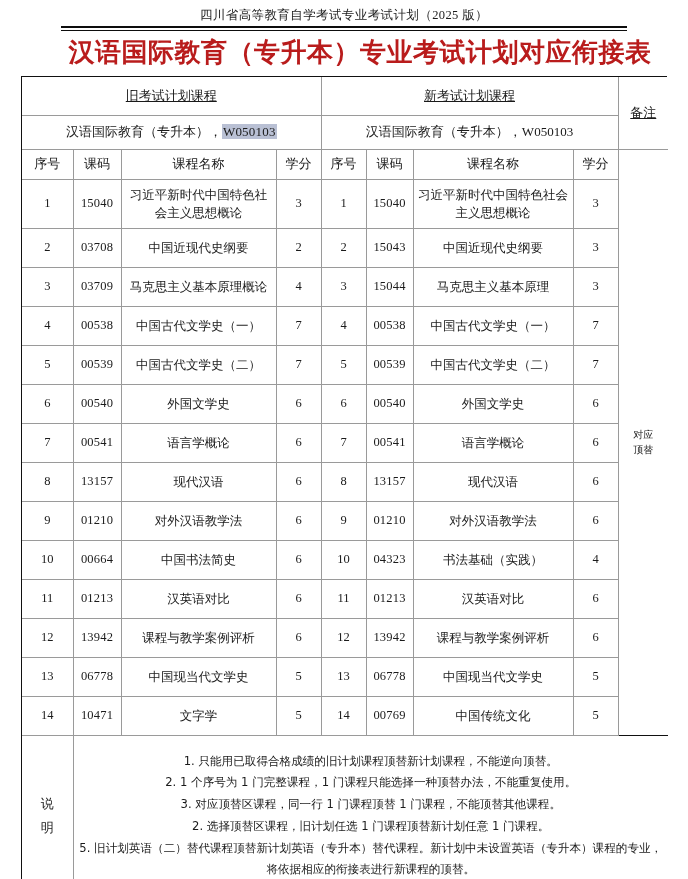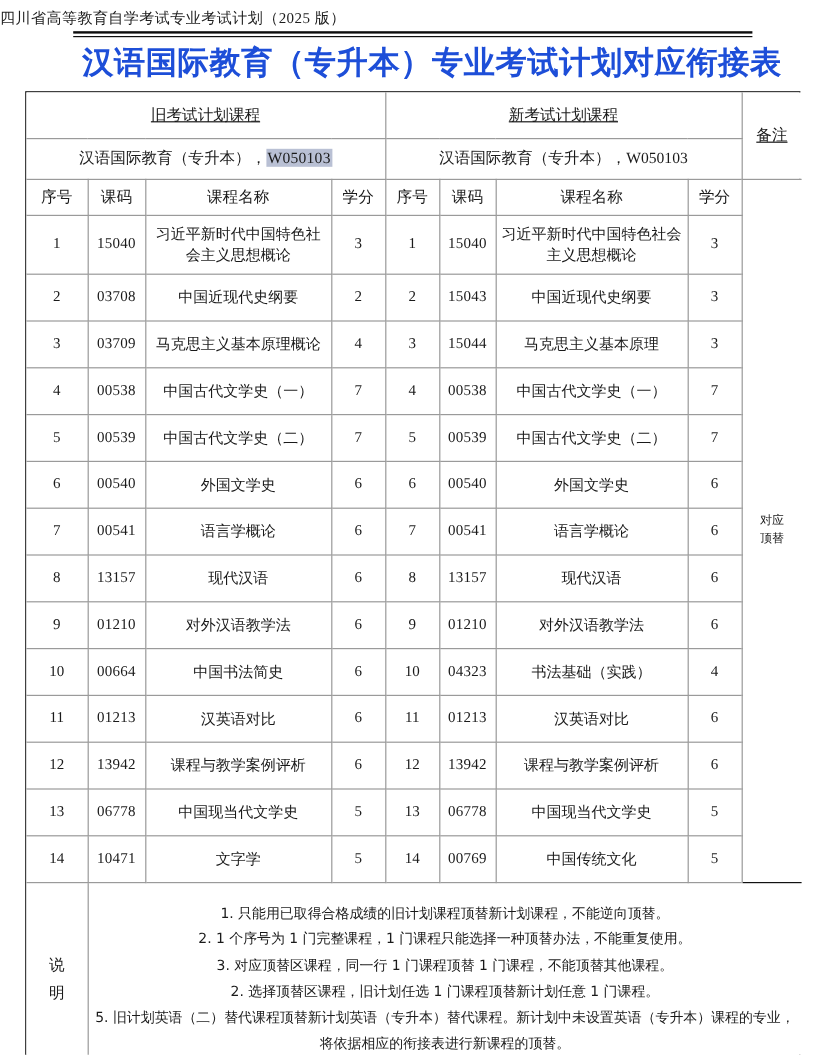--- a/index.html
+++ b/index.html
@@ -11,21 +11,21 @@
     width: 688px;
     height: 879px;
     font-family: "Liberation Serif", "DejaVu Serif", serif;
     color: #1a1a1a;
     overflow: hidden;
     position: relative;
   }
 
   
   .doc-header {
-    text-align: left;
+    text-align: center;
     font-size: 12.5px;
     letter-spacing: 0.4px;
     color: #1d1d1d;
     padding-top: 7px;
     height: 17px;
     line-height: 17px;
   }
   .header-rule {
     margin: 2px 61px 0 61px;
     border-top: 2.2px solid #0d0d0d;
@@ -36,21 +36,21 @@
 
   
   .doc-title {
     text-align: center;
     font-size: 26px;
     font-weight: bold;
     letter-spacing: 0.5px;
     margin-top: 7px;
     margin-bottom: 9px;
     line-height: 1.15;
-    color: #1d4ed8;
+    color: #b91c1c;
     font-family: "Liberation Serif", "DejaVu Serif", serif;
     padding-left: 32px;
   }
 
   
   .tbl-wrap {
     margin: 0 21px 0 21px;
     width: 646px;
     box-sizing: border-box;
     border: 1.6px solid #111111;

